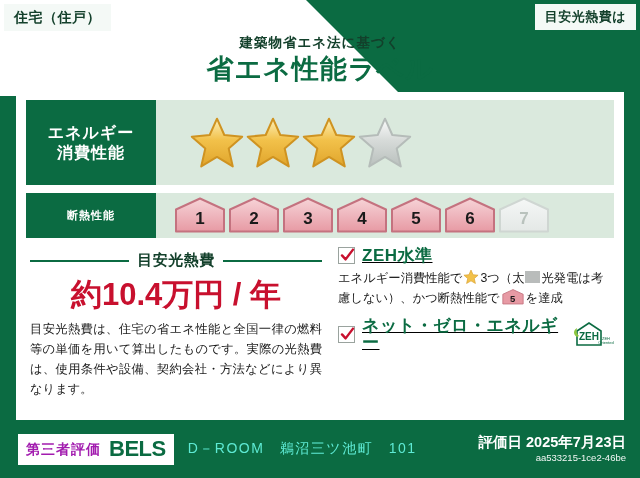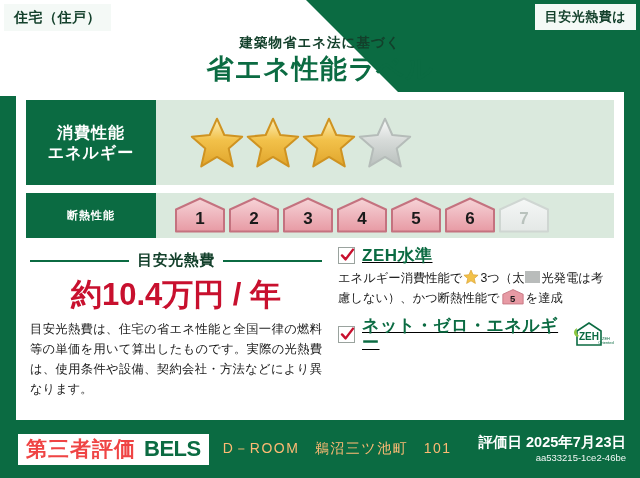--- a/index.html
+++ b/index.html
@@ -214,29 +214,29 @@
     z-index: 6;
   }
   .bels-box {
     margin-left: 18px;
     background: #ffffff;
     padding: 4px 8px 5px;
     display: flex; align-items: center; gap: 8px;
     line-height: 1;
   }
   .bels-jp {
-    font-size: 21px; font-weight: bold; color: #ef4444; letter-spacing: 1px;
+    font-size: 14px; font-weight: bold; color: #a21caf; letter-spacing: 1px;
   }
   .bels-en {
     font-size: 22px; font-weight: bold; color: #0b6b42;
     letter-spacing: -0.5px;
   }
   .prop-name {
     margin-left: 14px;
-    color: #fdba74;
+    color: #5eead4;
     font-size: 14px;
     letter-spacing: 1.5px;
     white-space: nowrap;
   }
   .eval-block {
     margin-left: auto; margin-right: 14px;
     text-align: right; color: #ffffff;
   }
   .eval-date { font-size: 14.5px; font-weight: bold; letter-spacing: 0px; line-height: 1.1; }
   .eval-id   { font-size: 9.5px; letter-spacing: 0px; margin-top: 2px; opacity: .95; }
@@ -255,22 +255,22 @@
     <div class="header-title">省エネ性能ラベル</div>
   </div>
 
   <div class="corner-tag left">住宅（住戸）</div>
   <div class="corner-tag right">目安光熱費は</div>
 
   <div class="card">
 
     <div class="perf-row row-energy">
       <div class="perf-label">
+        <span>エネルギー</span>
         <span>消費性能</span>
-        <span>エネルギー</span>
       </div>
       <div class="perf-value">
         <div class="stars" id="stars-container">
             <svg class="star" viewBox="0 0 24 24">
               <defs>
                 <linearGradient id="sg0" x1="0" y1="0" x2="0" y2="1">
                   <stop offset="0%" stop-color="#fdf0b8"></stop>
                   <stop offset="45%" stop-color="#f2c14a"></stop>
                   <stop offset="100%" stop-color="#e0a52c"></stop>
                 </linearGradient>

